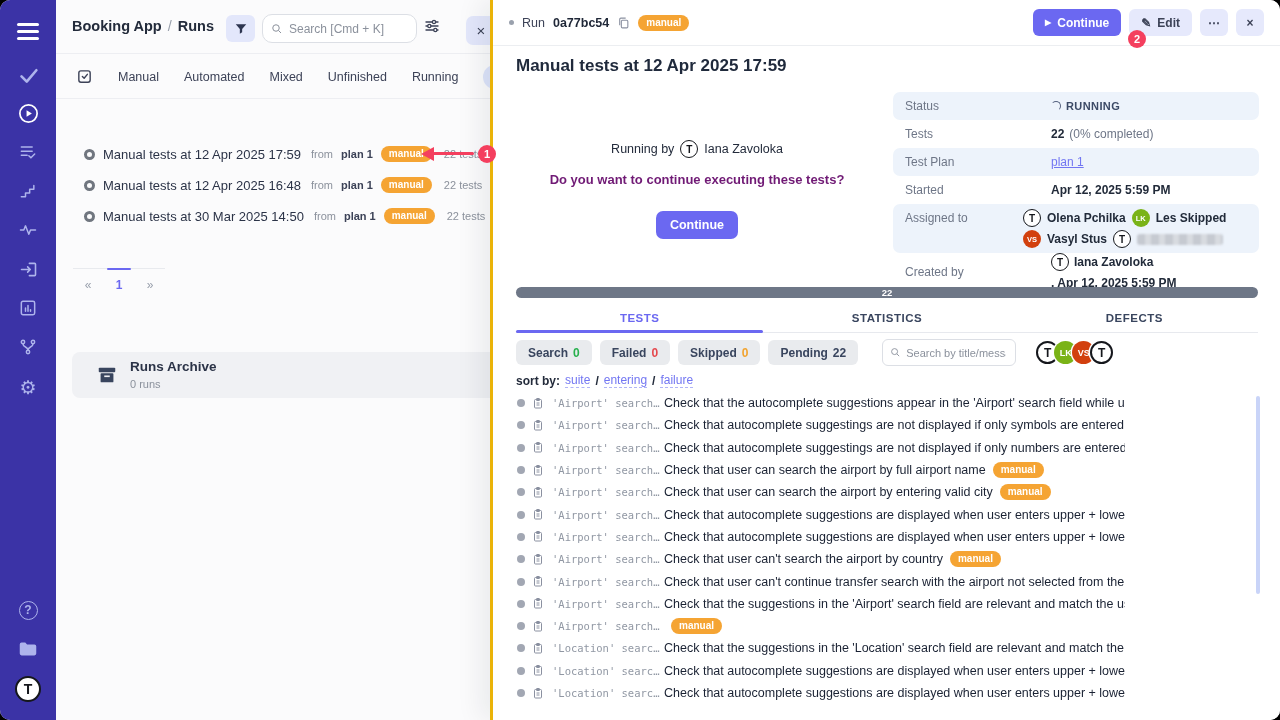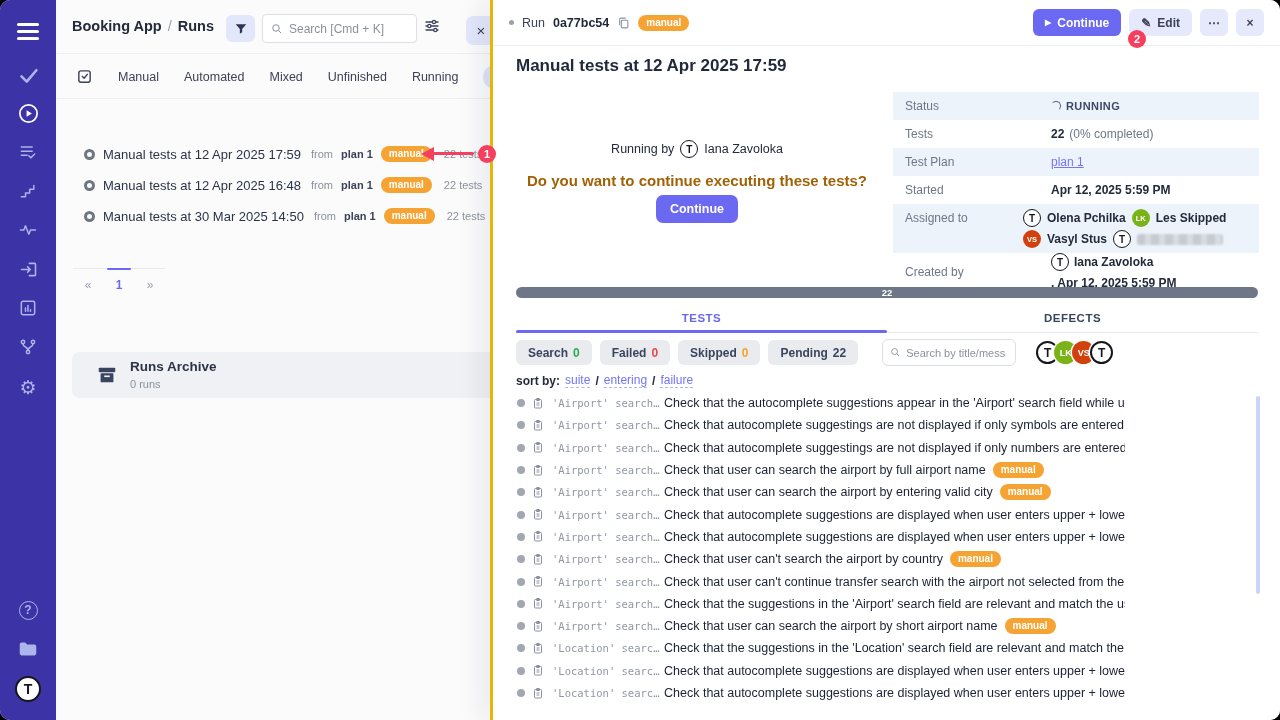--- a/index.html
+++ b/index.html
@@ -16,21 +16,21 @@
   .gearg { font-size:19px; line-height:1; color:#aeb4ec; }
   .helpc { width:19px; height:19px; border:1.7px solid #aeb4ec; border-radius:50%; display:flex; align-items:center; justify-content:center; font-size:12px; font-weight:700; color:#aeb4ec; }
   .sbavatar { width:26px; height:26px; border-radius:50%; background:#fff; border:2px solid #15171c; color:#15171c; font-weight:800; font-size:14px; display:flex; align-items:center; justify-content:center; }
 
   
   .lpanel { position:absolute; left:56px; top:0; width:434px; bottom:0; background:#fbfbfc; overflow:hidden; }
   .lhead { position:absolute; left:0; top:0; right:0; height:54px; border-bottom:1px solid #edeef2; }
   .bcrumb { position:absolute; left:16px; top:18px; font-size:14.5px; font-weight:700; color:#232b3b; display:flex; gap:6px; align-items:center; }
   .bcrumb .sep { color:#9aa1ad; font-weight:400; }
   .funnelbtn { position:absolute; left:170px; top:15px; width:29px; height:27px; background:#e3e7fb; border:none; border-radius:6px; display:flex; align-items:center; justify-content:center; cursor:pointer; }
-  .lsearch { position:absolute; left:206px; top:14px; width:155px; height:29px; border:1px solid #dcdfe5; border-radius:4px; background:#fff; display:flex; align-items:center; padding:0 8px; gap:6px; }
+  .lsearch { position:absolute; left:206px; top:14px; width:155px; height:29px; border:1px solid #dcdfe5; border-radius:10px; background:#fff; display:flex; align-items:center; padding:0 8px; gap:6px; }
   .lsearch input { border:none; outline:none; width:110px; font-size:12px; color:#232b3b; background:transparent; font-family:"Liberation Sans", sans-serif; }
   .lsearch input::placeholder { color:#8b919c; }
   .sliders { position:absolute; left:368px; top:18px; cursor:pointer; }
   .lclose { position:absolute; left:410px; top:16px; width:30px; height:29px; background:#e3e7fb; border:none; border-radius:7px; color:#3c4257; font-size:15px; cursor:pointer; }
   .ltabs { position:absolute; left:0; top:55px; right:0; height:44px; display:flex; align-items:center; gap:25px; padding-left:20px; border-bottom:1px solid #edeef2; white-space:nowrap; }
   .ltab { font-size:12.5px; color:#3c4257; cursor:pointer; }
   .ltab.pill { background:#dde4fa; padding:5px 11px; border-radius:14px; }
   .runrow { position:absolute; left:0; height:26px; display:flex; align-items:center; padding-left:28px; gap:8px; cursor:pointer; white-space:nowrap; }
   .runic { width:11px; height:11px; border-radius:50%; border:3px solid #70767f; background:transparent; flex:none; }
   .rtitle { font-size:13px; font-weight:500; color:#2b3347; }
@@ -63,25 +63,25 @@
   .dspacer { flex:1; }
   .btn { height:27px; border:none; border-radius:6px; font-size:12px; font-weight:600; cursor:pointer; display:inline-flex; align-items:center; gap:6px; padding:0 12px; font-family:"Liberation Sans", sans-serif; }
   .btn.primary { background:#6b68f1; color:#fff; position:relative; }
   .btn.ghost { background:#e6e9fc; color:#3c4257; }
   .btn.sq { width:28px; justify-content:center; padding:0; }
   .playtri { font-size:8px; }
   .dtitle { position:absolute; left:23px; top:56px; font-size:17px; font-weight:800; color:#202a3c; }
 
   .center { position:absolute; left:8px; top:140px; width:392px; text-align:center; }
   .runningby { display:flex; align-items:center; justify-content:center; gap:6px; font-size:12.5px; color:#232b3b; margin-bottom:14px; }
-  .question { font-size:15px; font-weight:600; color:#a16207; margin-bottom:6px; }
+  .question { font-size:13px; font-weight:600; color:#701a75; margin-bottom:24px; }
   .cbtn { background:#6b68f1; color:#fff; border:none; border-radius:7px; height:28px; padding:0 14px; font-size:12.5px; font-weight:600; cursor:pointer; font-family:"Liberation Sans", sans-serif; }
 
   .itable { position:absolute; left:400px; top:92px; width:366px; }
-  .irow { display:flex; align-items:center; min-height:28px; padding:0 12px; }
+  .irow { display:flex; align-items:center; min-height:28px; padding:0 12px;border-radius:7px; }
   .irow.alt { background:#edf3fb; }
   .ilabel { width:118px; flex:none; font-size:12px; color:#6e7687; }
   .ival { font-size:12px; font-weight:600; color:#222b3a; display:flex; align-items:center; gap:5px; flex-wrap:wrap;margin-left:28px; }
   .spinner { width:10px; height:10px; border-radius:50%; border:1.6px solid transparent; border-right-color:#55617e; border-top-color:#55617e; display:inline-block; }
   .statustxt { font-size:11px; font-weight:700; letter-spacing:.4px; color:#3c4a66; }
   .sub { font-weight:400; color:#6e7687; }
   .ilink { color:#7276f2; text-decoration:underline; font-weight:500; cursor:pointer; }
   .av { width:18px; height:18px; border-radius:50%; color:#fff; font-size:7.5px; font-weight:700; display:inline-flex; align-items:center; justify-content:center; flex:none; }
   .av.logo { background:#fff; color:#15171c; border:1.6px solid #15171c; font-size:10px; font-weight:800; }
   .av.g { background:#7ab317; }
@@ -371,20 +371,21 @@
           </div>
       </div>
     </div>
 
     <div class="pbar">
         <span>22</span>
       </div>
 
     <div class="dtabs">
       <span class="dtab active">TESTS</span>
+      <span class="dtab">STATISTICS</span>
       <span class="dtab">DEFECTS</span>
     </div>
 
     <div class="frow">
       <button class="chip">
           <span>Search</span>
           <span class="cnt-g">0</span>
         </button>
       <button class="chip">
           <span>Failed</span>
@@ -549,21 +550,20 @@
       <div class="trow">
           <span class="tdot"></span>
           <span class="tclip">
             <svg width="12" height="13" viewBox="0 0 24 24" stroke="#8a90a0" fill="none" stroke-width="2">
               <rect x="5" y="4" width="14" height="17" rx="2"></rect>
               <rect x="9" y="2" width="6" height="4" rx="1" fill="#8a90a0"></rect>
               <path d="M9 11h6M9 15h6"></path>
             </svg>
           </span>
           <span class="tsuite">'Airport' search…</span>
-          <span class="ttitle">Check that user can search the airport by short airport name</span>
           <span class="badge tbadge">manual</span>
         </div>
       <div class="trow">
           <span class="tdot"></span>
           <span class="tclip">
             <svg width="12" height="13" viewBox="0 0 24 24" stroke="#8a90a0" fill="none" stroke-width="2">
               <rect x="5" y="4" width="14" height="17" rx="2"></rect>
               <rect x="9" y="2" width="6" height="4" rx="1" fill="#8a90a0"></rect>
               <path d="M9 11h6M9 15h6"></path>
             </svg>

